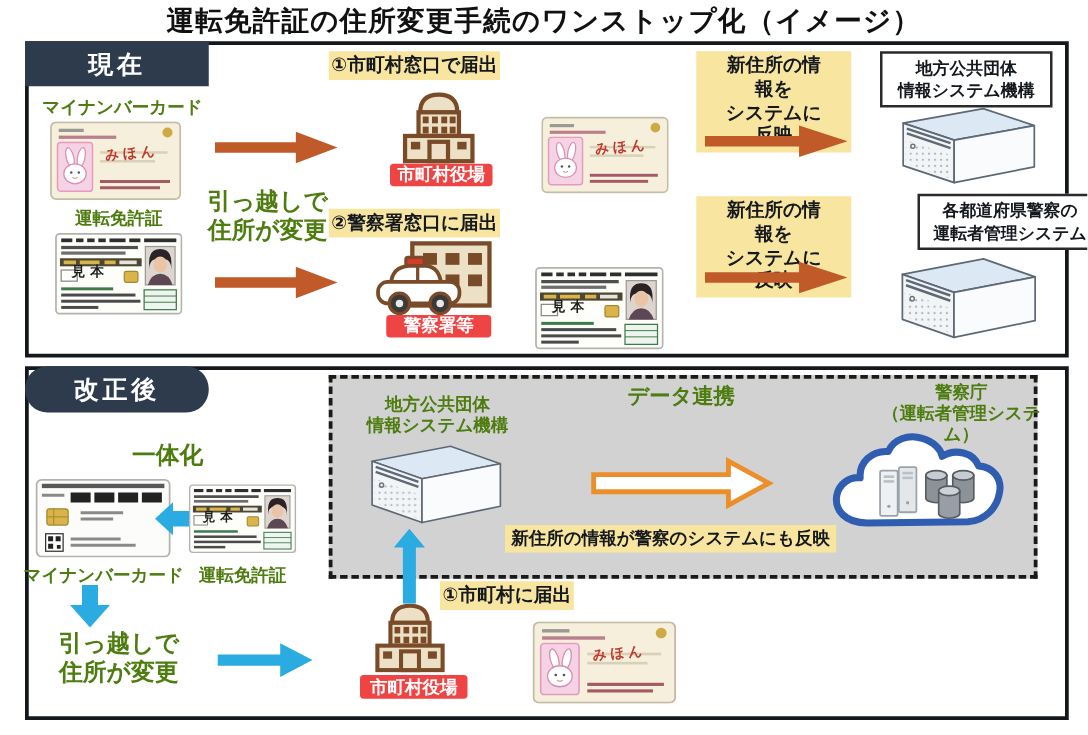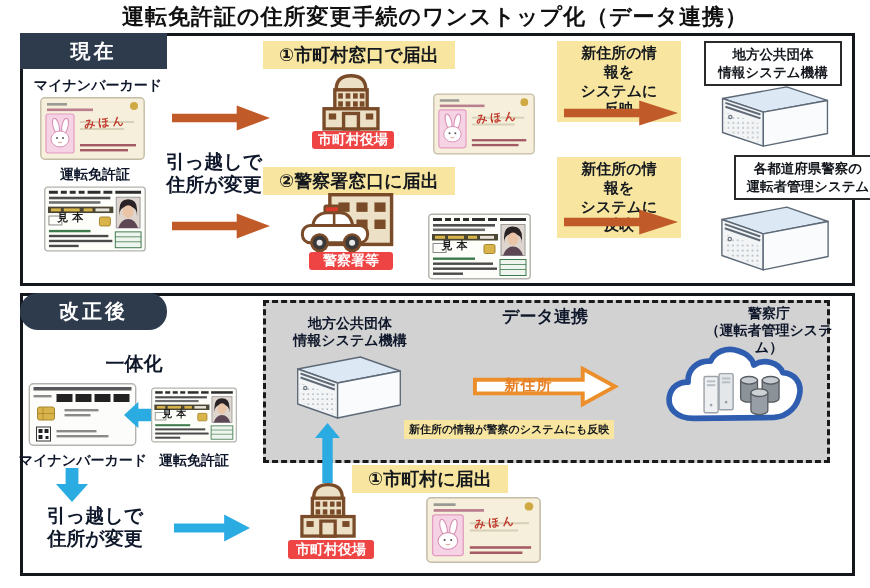--- a/index.html
+++ b/index.html
@@ -5,28 +5,28 @@
   html,body{margin:0;padding:0;background:#fff;}
   .stage{position:relative;width:870px;height:588px;background:#fff;overflow:hidden;
          font-family:"Liberation Sans","DejaVu Sans",sans-serif;color:#15191e;}
   .abs{position:absolute;}
   .title{position:absolute;top:2px;left:0;width:100%;text-align:center;
          font-size:22px;font-weight:600;letter-spacing:1px;color:#111;}
   .panel{position:absolute;background:#fff;border:3px solid #14181d;box-sizing:border-box;}
   .tab{position:absolute;background:#2e3b4d;color:#fff;font-weight:bold;font-size:20px;
        display:flex;align-items:center;justify-content:center;letter-spacing:3px;box-sizing:border-box;}
   .ylabel{position:absolute;background:#f7e5a0;font-weight:bold;color:#15191e;white-space:nowrap;}
-  .step{font-size:18px;padding:2px 16px;}
+  .step{font-size:15px;padding:2px 2px;}
   .reflect{font-size:15px;text-align:center;white-space:pre-line;line-height:1.25;
            padding:3px 20px;box-sizing:border-box;}
   .sysbox{position:absolute;background:#fff;border:2px solid #2a2a2a;font-weight:bold;font-size:13.5px;
           text-align:center;white-space:pre-line;line-height:1.3;padding:3px 2px;box-sizing:border-box;}
   .brownlabel{position:absolute;background:#ef4444;color:#fff;font-weight:bold;font-size:14px;
               display:flex;align-items:center;justify-content:center;border-radius:3px;white-space:nowrap;}
-  .boldtxt{position:absolute;font-weight:bold;color:#0f172a;text-align:center;}
+  .boldtxt{position:absolute;font-weight:bold;color:#4d7c0f;text-align:center;}
   .preline{white-space:pre-line;line-height:1.2;}
   .dashedbox{position:absolute;background:#d2d2d2;border:3px dashed #1a1a1a;box-sizing:border-box;}
   .icon svg,.card svg,.arrow svg{width:100%;height:100%;display:block;}
   .arrow{position:absolute;}
   .card{position:absolute;}
   .card .mihon-dark{position:absolute;left:13%;top:37%;font-size:11px;font-weight:bold;
                     letter-spacing:4px;color:#1c1c1c;}
   .card .mihon-red{position:absolute;left:42%;top:28%;font-size:11px;font-weight:bold;
                    letter-spacing:3px;color:#c0392b;transform:rotate(-5deg);}
   .overlay-arrow{position:absolute;}
@@ -195,21 +195,21 @@
     <rect x="10" y="52" width="4" height="4" fill="#222"></rect>
         <rect x="17" y="53" width="3" height="3" fill="#222"></rect>
     <rect x="28" y="47" width="40" height="2.4" fill="#8a8a8a"></rect>
         <rect x="28" y="52" width="52" height="2.4" fill="#8a8a8a"></rect>
   </g>
 </defs>
 </svg>
 
 <div class="stage">
 
-  <div class="title">運転免許証の住所変更手続のワンストップ化（データ連携）</div>
+  <div class="title">運転免許証の住所変更手続のワンストップ化（イメージ）</div>
 
   <div class="panel" style="left:20px;top:33px;width:835px;height:253px;"></div>
   <div class="tab" style="left:20px;top:33px;width:147px;height:36px;">現在</div>
 
   <div class="boldtxt" style="left:27px;top:77px;width:142px;font-size:14px;">マイナンバーカード</div>
   <div class="card" style="left:40px;top:97px;width:105px;height:63px;">
     <svg viewBox="0 0 105 63">
         <use href="#g-card-mn-front"></use>
       </svg>
     <span class="mihon-red">みほん</span>
@@ -347,32 +347,31 @@
   <div class="icon abs" style="left:292px;top:352px;width:114px;height:70px;">
     <svg viewBox="0 0 120 70" preserveAspectRatio="none">
         <use href="#g-server"></use>
       </svg>
     </div>
 
   <div class="overlay-arrow" style="left:472px;top:364px;width:147px;height:43px;">
     <svg viewBox="0 0 150 46" preserveAspectRatio="none">
         <use href="#g-arrow-outline"></use>
       </svg>
-    <span class="txt">新住所</span>
   </div>
 
   <div class="boldtxt preline" style="left:698px;top:305px;width:142px;font-size:14px;">警察庁
 （運転者管理システム）</div>
   <div class="icon abs" style="left:660px;top:346px;width:150px;height:80px;">
     <svg viewBox="0 0 160 84" preserveAspectRatio="none">
         <use href="#g-cloud"></use>
       </svg>
     </div>
 
-  <div class="ylabel" style="left:404px;top:420px;font-size:11px;padding:2px 5px;">新住所の情報が警察のシステムにも反映</div>
+  <div class="ylabel" style="left:404px;top:420px;font-size:14px;padding:2px 5px;">新住所の情報が警察のシステムにも反映</div>
 
   <div class="arrow" style="left:315px;top:423px;width:25px;height:60px;color:#2aabe2;z-index:5;">
     <svg viewBox="0 0 24 60" preserveAspectRatio="none">
         <use href="#g-arrow-up"></use>
       </svg>
     </div>
 
   <div class="ylabel step" style="left:352px;top:465px;">①市町村に届出</div>
   <div class="icon abs" style="left:295px;top:480px;width:66px;height:60px;">
     <svg viewBox="0 0 100 92">

